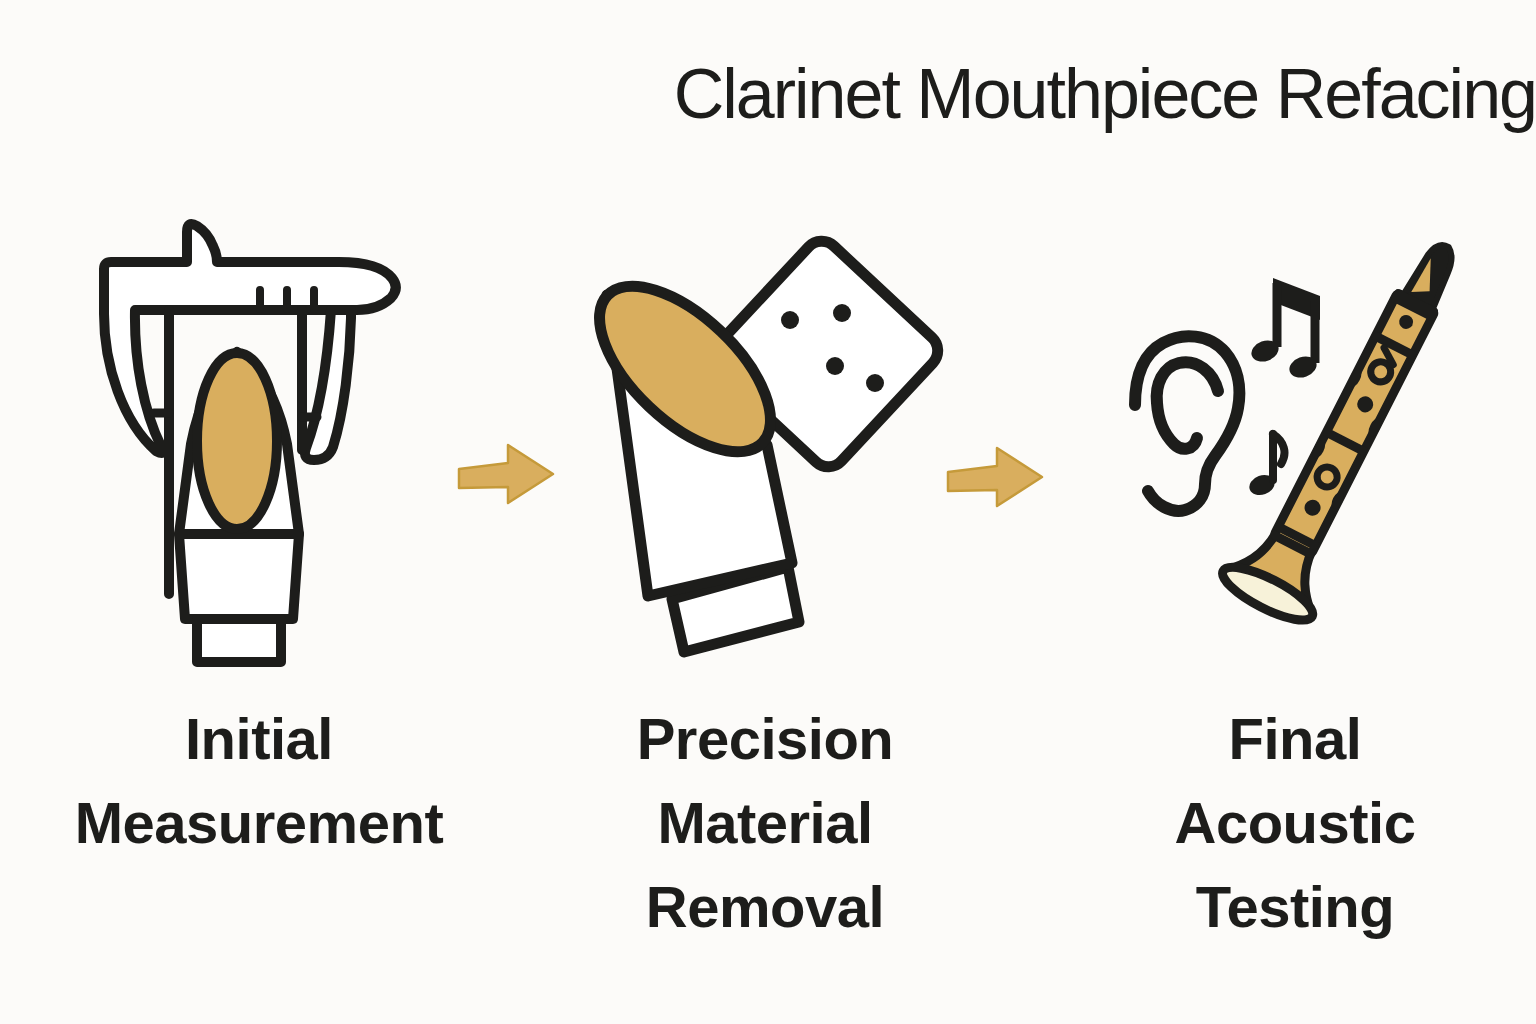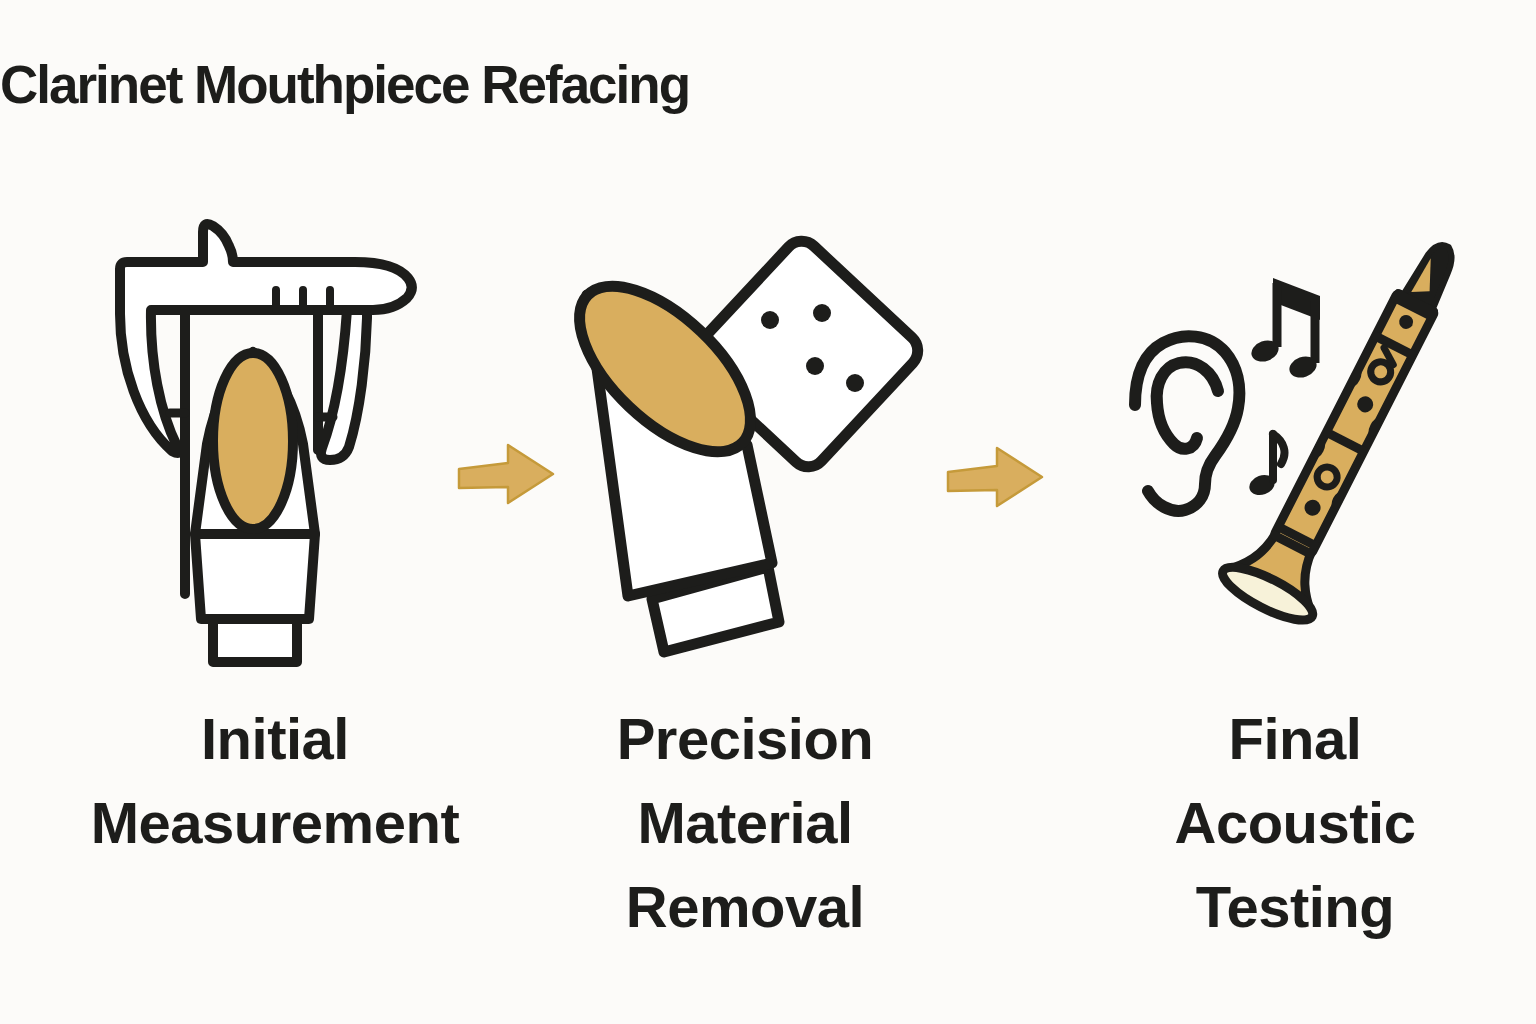--- a/index.html
+++ b/index.html
@@ -7,25 +7,25 @@
     --gold-dark:#c59a3a; --cream:#f7f2d9; --white:#ffffff;
   }
   html,body{margin:0;padding:0;background:#ffffff;}
   .canvas{
     position:relative;width:1536px;height:1024px;overflow:hidden;
     background:var(--background);color:var(--ink);
     font-family:"Liberation Sans",sans-serif;
   }
   .title{
     position:absolute;top:54px;left:0;width:100%;margin:0;
-    text-align:left;font-size:53px;font-weight:700;letter-spacing:-2px;
+    text-align:right;font-size:70px;font-weight:400;letter-spacing:-2px;
   }
   .step{position:absolute;top:210px;display:flex;flex-direction:column;align-items:center;}
-  .step-1{left:60px;width:430px;}
-  .step-2{left:560px;width:370px;justify-content:center;}
+  .step-1{left:44px;width:430px;}
+  .step-2{left:580px;width:370px;justify-content:center;}
   .step-3{left:1080px;width:430px;}
   .icon-area{height:465px;display:flex;align-items:center;justify-content:center;}
   .step-label{
     margin-top:22px;font-size:58px;font-weight:700;line-height:1.45;
     text-align:center;white-space:pre-line;letter-spacing:-0.5px;
   }
   .arrow{position:absolute;}
   .arrow-1{left:456px;top:438px;}
   .arrow-2{left:945px;top:441px;}
   svg{display:block;}

